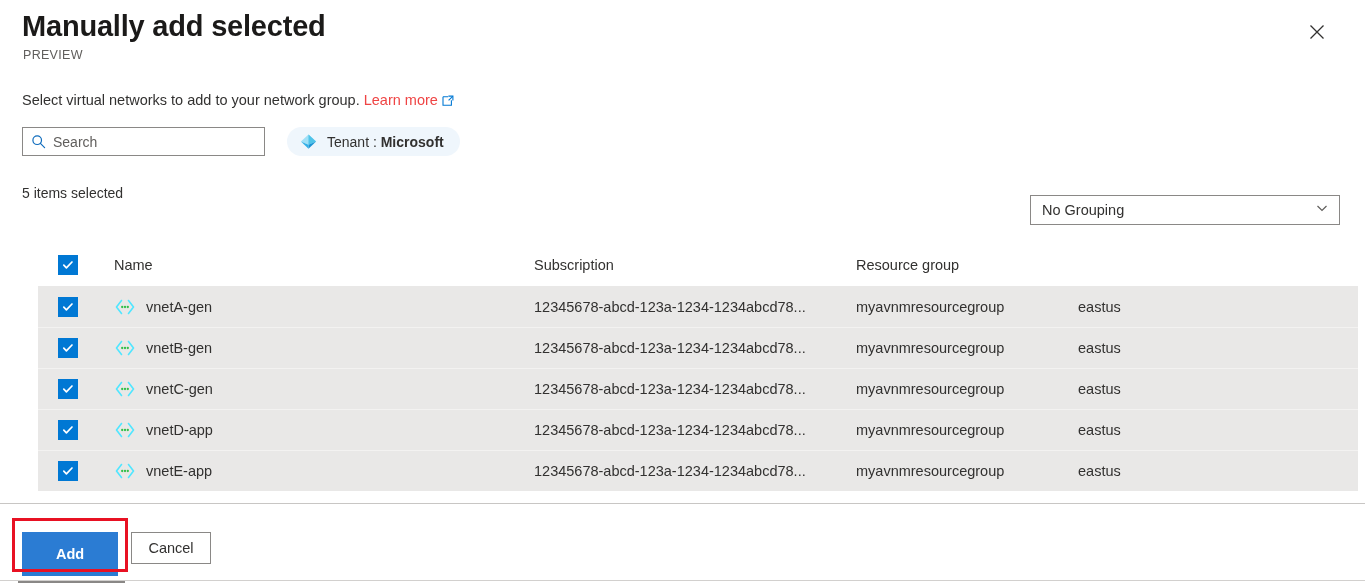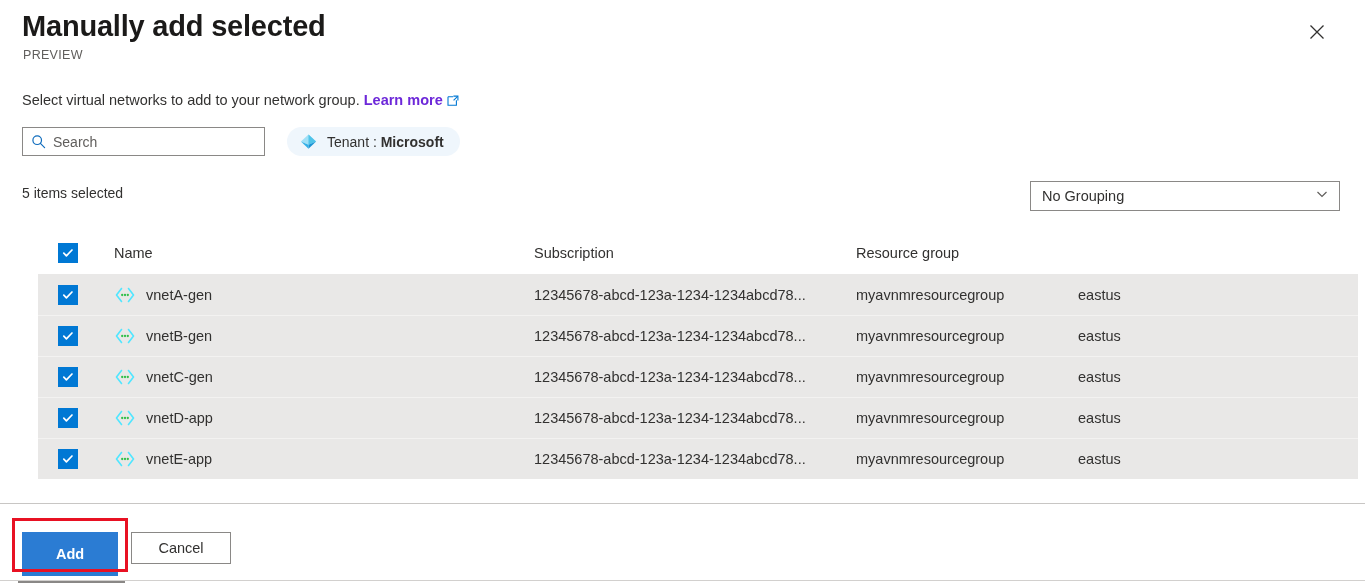--- a/index.html
+++ b/index.html
@@ -53,24 +53,23 @@
   .subtitle-row {
     position: absolute;
     left: 22px;
     top: 89px;
     font-size: 14.5px;
     color: #323130;
     line-height: 22px;
     white-space: nowrap;
   }
   .learn-more {
-    color: #6d28d9;
+    color: #ef4444;
     text-decoration: none;
     cursor: pointer;
-    font-weight: bold;
   }
   .ext-icon {
     display: inline-block;
     vertical-align: -2px;
     margin-left: 4px;
   }
 
   
   .search-box {
     position: absolute;
@@ -139,21 +138,21 @@
     left: 22px;
     top: 183px;
     font-size: 14px;
     color: #323130;
     line-height: 20px;
     white-space: nowrap;
   }
   .grouping-select {
     position: absolute;
     left: 1030px;
-    top: 181px;
+    top: 195px;
     width: 310px;
     height: 30px;
     border: 1px solid #8a8886;
     background: #fff;
     box-sizing: border-box;
     display: flex;
     align-items: center;
     padding: 0 10px 0 11px;
     cursor: pointer;
   }
@@ -161,21 +160,21 @@
     font-size: 14.5px;
     color: #323130;
     flex: 1;
     white-space: nowrap;
   }
 
   
   .table {
     position: absolute;
     left: 22px;
-    top: 232px;
+    top: 244px;
     width: 1320px;
     padding-left: 16px;
   }
   .t-row {
     display: flex;
     align-items: center;
     height: 41px;
     box-sizing: border-box;
   }
   .t-head {
@@ -286,21 +285,21 @@
     color: #fff;
     font-family: "Liberation Sans", sans-serif;
     font-size: 14.5px;
     font-weight: 700;
     cursor: pointer;
   }
   .btn-cancel {
     position: absolute;
     left: 131px;
     top: 28px;
-    width: 100px;
+    width: 80px;
     height: 32px;
     background: #fff;
     border: 1px solid #8a8886;
     color: #323130;
     font-family: "Liberation Sans", sans-serif;
     font-size: 14.5px;
     cursor: pointer;
   }
   .annotation-box {
     position: absolute;

